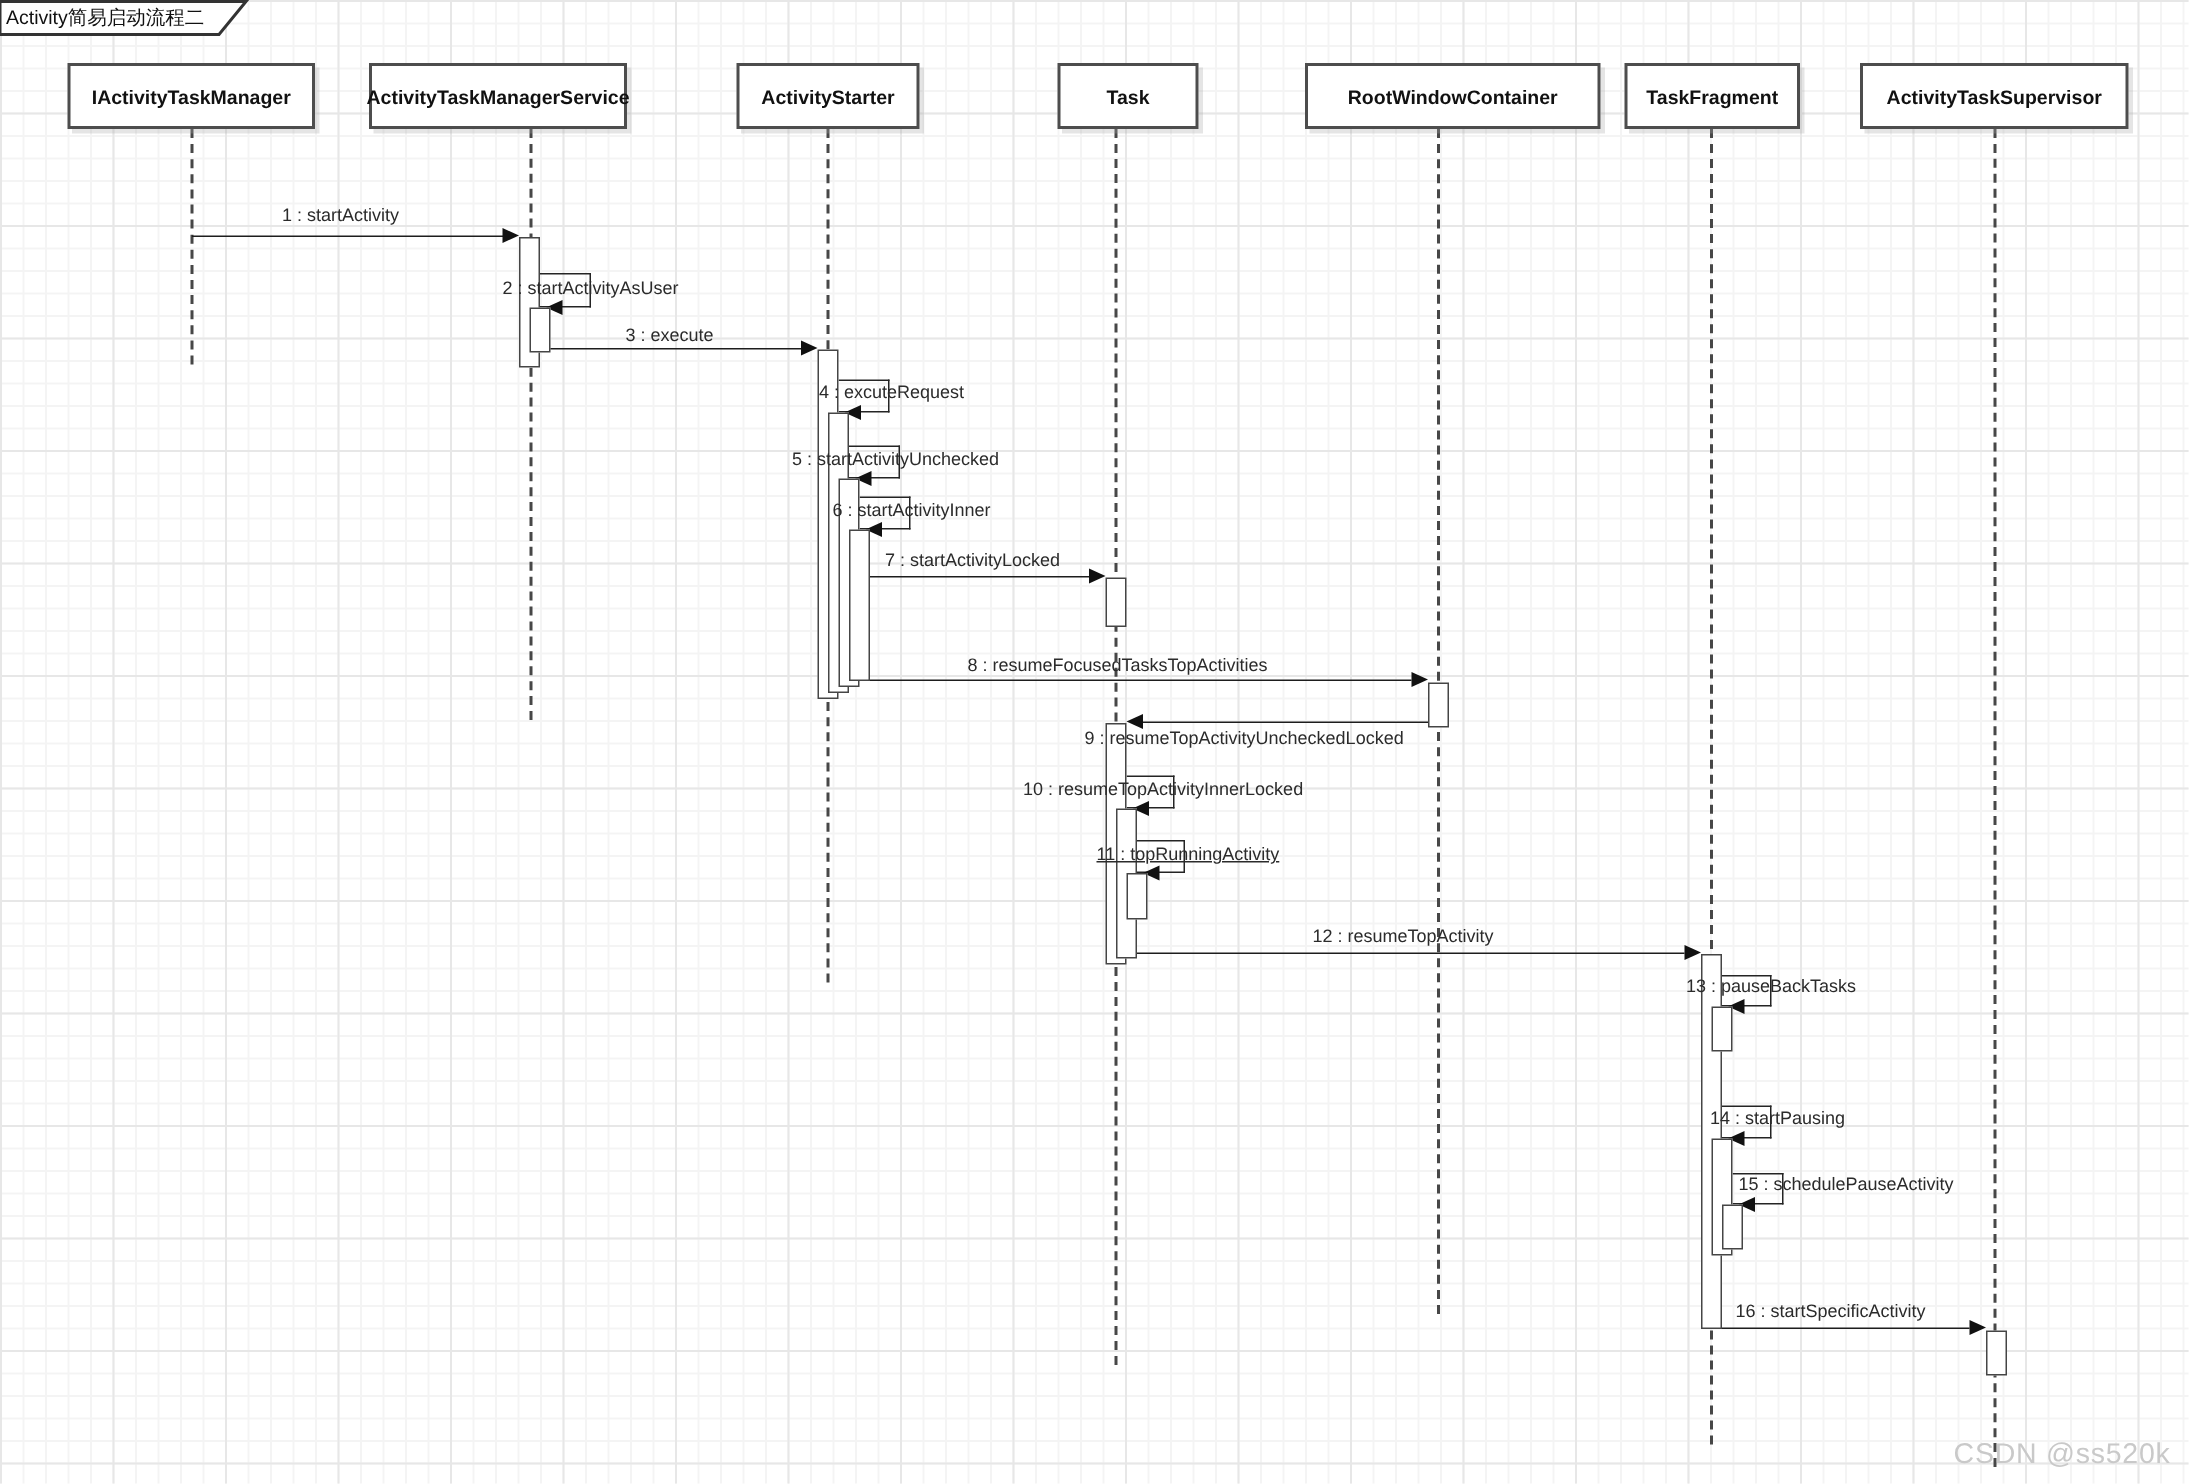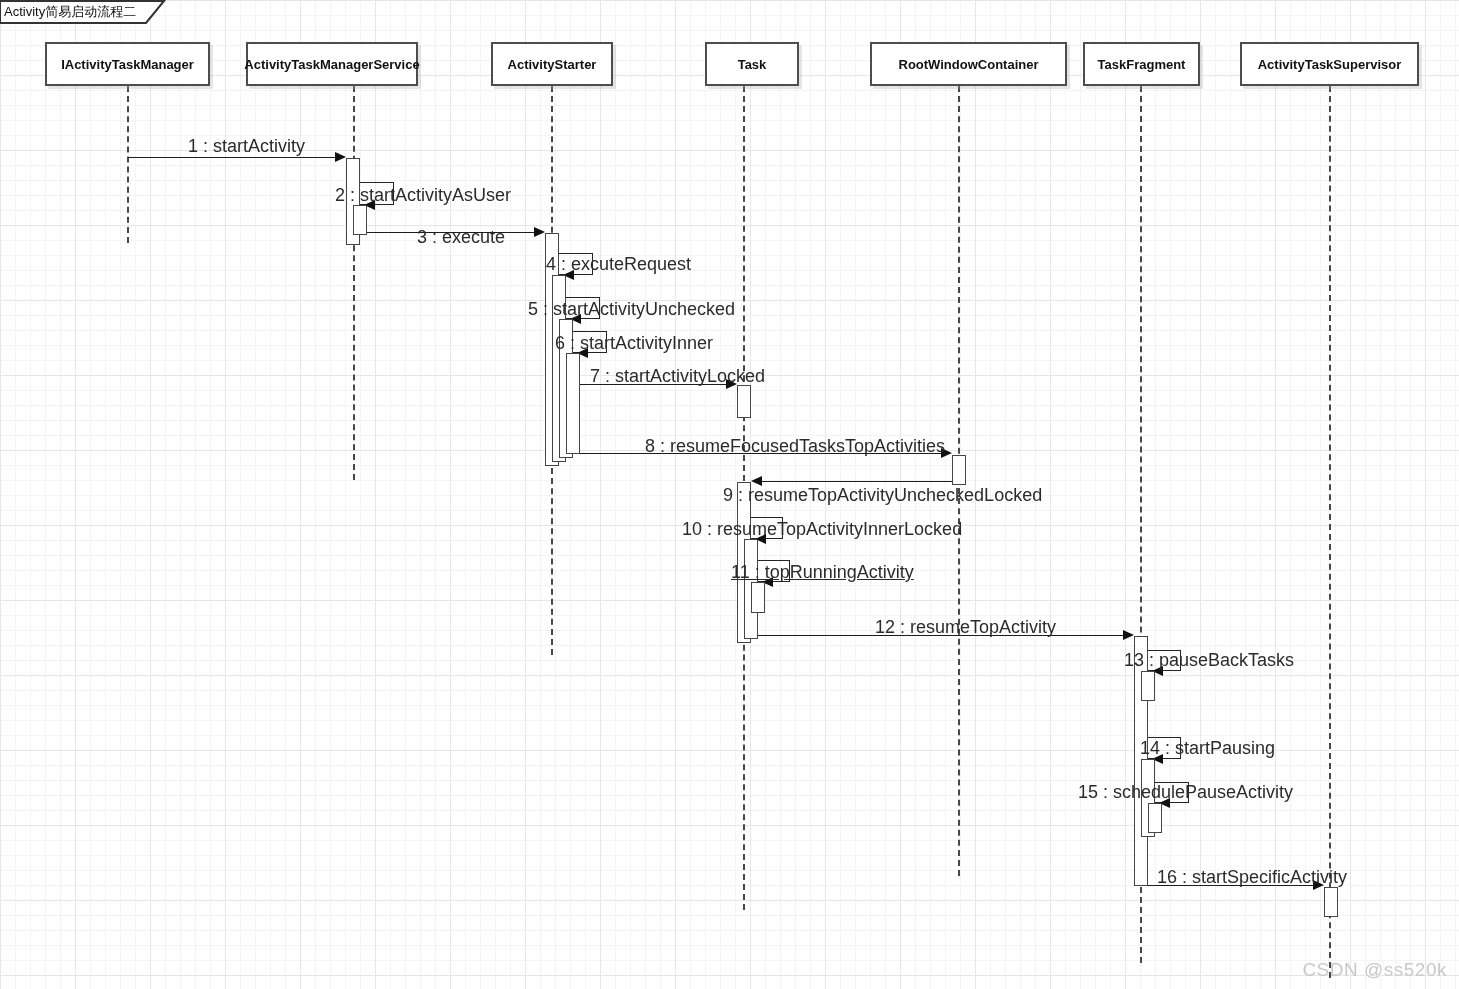--- a/index.html
+++ b/index.html
@@ -29,21 +29,21 @@
   .lifeline{position:absolute;width:0;border-left:2px dashed #474747;}
   .loop{position:absolute;box-sizing:border-box;border:1.6px solid #242424;border-left:none;}
   .loop .ah{position:absolute;left:4px;bottom:-6px;width:0;height:0;
     border-top:5.5px solid transparent;border-bottom:5.5px solid transparent;border-right:11px solid #111;}
   .bar{position:absolute;width:14px;box-sizing:border-box;background:#fff;border:1.6px solid #454545;}
   .mline{position:absolute;height:0;border-top:1.8px solid #1d1d1d;}
   .ahr{position:absolute;width:0;height:0;
     border-top:5.5px solid transparent;border-bottom:5.5px solid transparent;border-left:11px solid #111;}
   .ahl{position:absolute;width:0;height:0;
     border-top:5.5px solid transparent;border-bottom:5.5px solid transparent;border-right:11px solid #111;}
-  .mlabel{position:absolute;font-size:18px;color:#2b2b2b;white-space:nowrap;}
+  .mlabel{position:absolute;font-size:12px;color:#2b2b2b;white-space:nowrap;}
   #title-tab-shape{position:absolute;left:0;top:0;}
   #title-tab-text{
     position:absolute;left:4px;top:3px;width:150px;height:18px;
     font-size:13px;color:#111;white-space:nowrap;
   }
   #watermark{
     position:absolute;right:12px;bottom:8px;
     font-size:19px;color:#c9c9c9;letter-spacing:.5px;
   }
 </style>
@@ -148,29 +148,29 @@
   <div class="mline" style="left:762px;top:481px;width:190px;"></div>
 
   <div class="mline" style="left:758px;top:635px;width:365px;"></div>
   <div class="ahr" style="left:1123px;top:630px;"></div>
 
   <div class="mline" style="left:1148px;top:885px;width:165px;"></div>
   <div class="ahr" style="left:1313px;top:880px;"></div>
 
   <div class="mlabel" style="left:188px;top:136px;">1 : startActivity</div>
   <div class="mlabel" style="left:335px;top:185px;">2 : startActivityAsUser</div>
-  <div class="mlabel" style="left:417px;top:227px;">3 : execute</div>
+  <div class="mlabel" style="left:417px;top:216px;">3 : execute</div>
   <div class="mlabel" style="left:546px;top:254px;">4 : excuteRequest</div>
   <div class="mlabel" style="left:528px;top:299px;">5 : startActivityUnchecked</div>
   <div class="mlabel" style="left:555px;top:333px;">6 : startActivityInner</div>
   <div class="mlabel" style="left:590px;top:366px;">7 : startActivityLocked</div>
   <div class="mlabel" style="left:645px;top:436px;">8 : resumeFocusedTasksTopActivities</div>
   <div class="mlabel" style="left:723px;top:485px;">9 : resumeTopActivityUncheckedLocked</div>
   <div class="mlabel" style="left:682px;top:519px;">10 : resumeTopActivityInnerLocked</div>
   <div class="mlabel" style="left:731px;top:562px;text-decoration:underline;">11 : topRunningActivity</div>
   <div class="mlabel" style="left:875px;top:617px;">12 : resumeTopActivity</div>
   <div class="mlabel" style="left:1124px;top:650px;">13 : pauseBackTasks</div>
   <div class="mlabel" style="left:1140px;top:738px;">14 : startPausing</div>
-  <div class="mlabel" style="left:1078px;top:782px;text-align:center;">15 : schedulePauseActivity</div>
+  <div class="mlabel" style="left:1159px;top:782px;text-align:center;">15 : schedulePauseActivity</div>
   <div class="mlabel" style="left:1157px;top:867px;">16 : startSpecificActivity</div>
 
   <div id="watermark">CSDN @ss520k</div>
 </div>
 
 </body></html>

